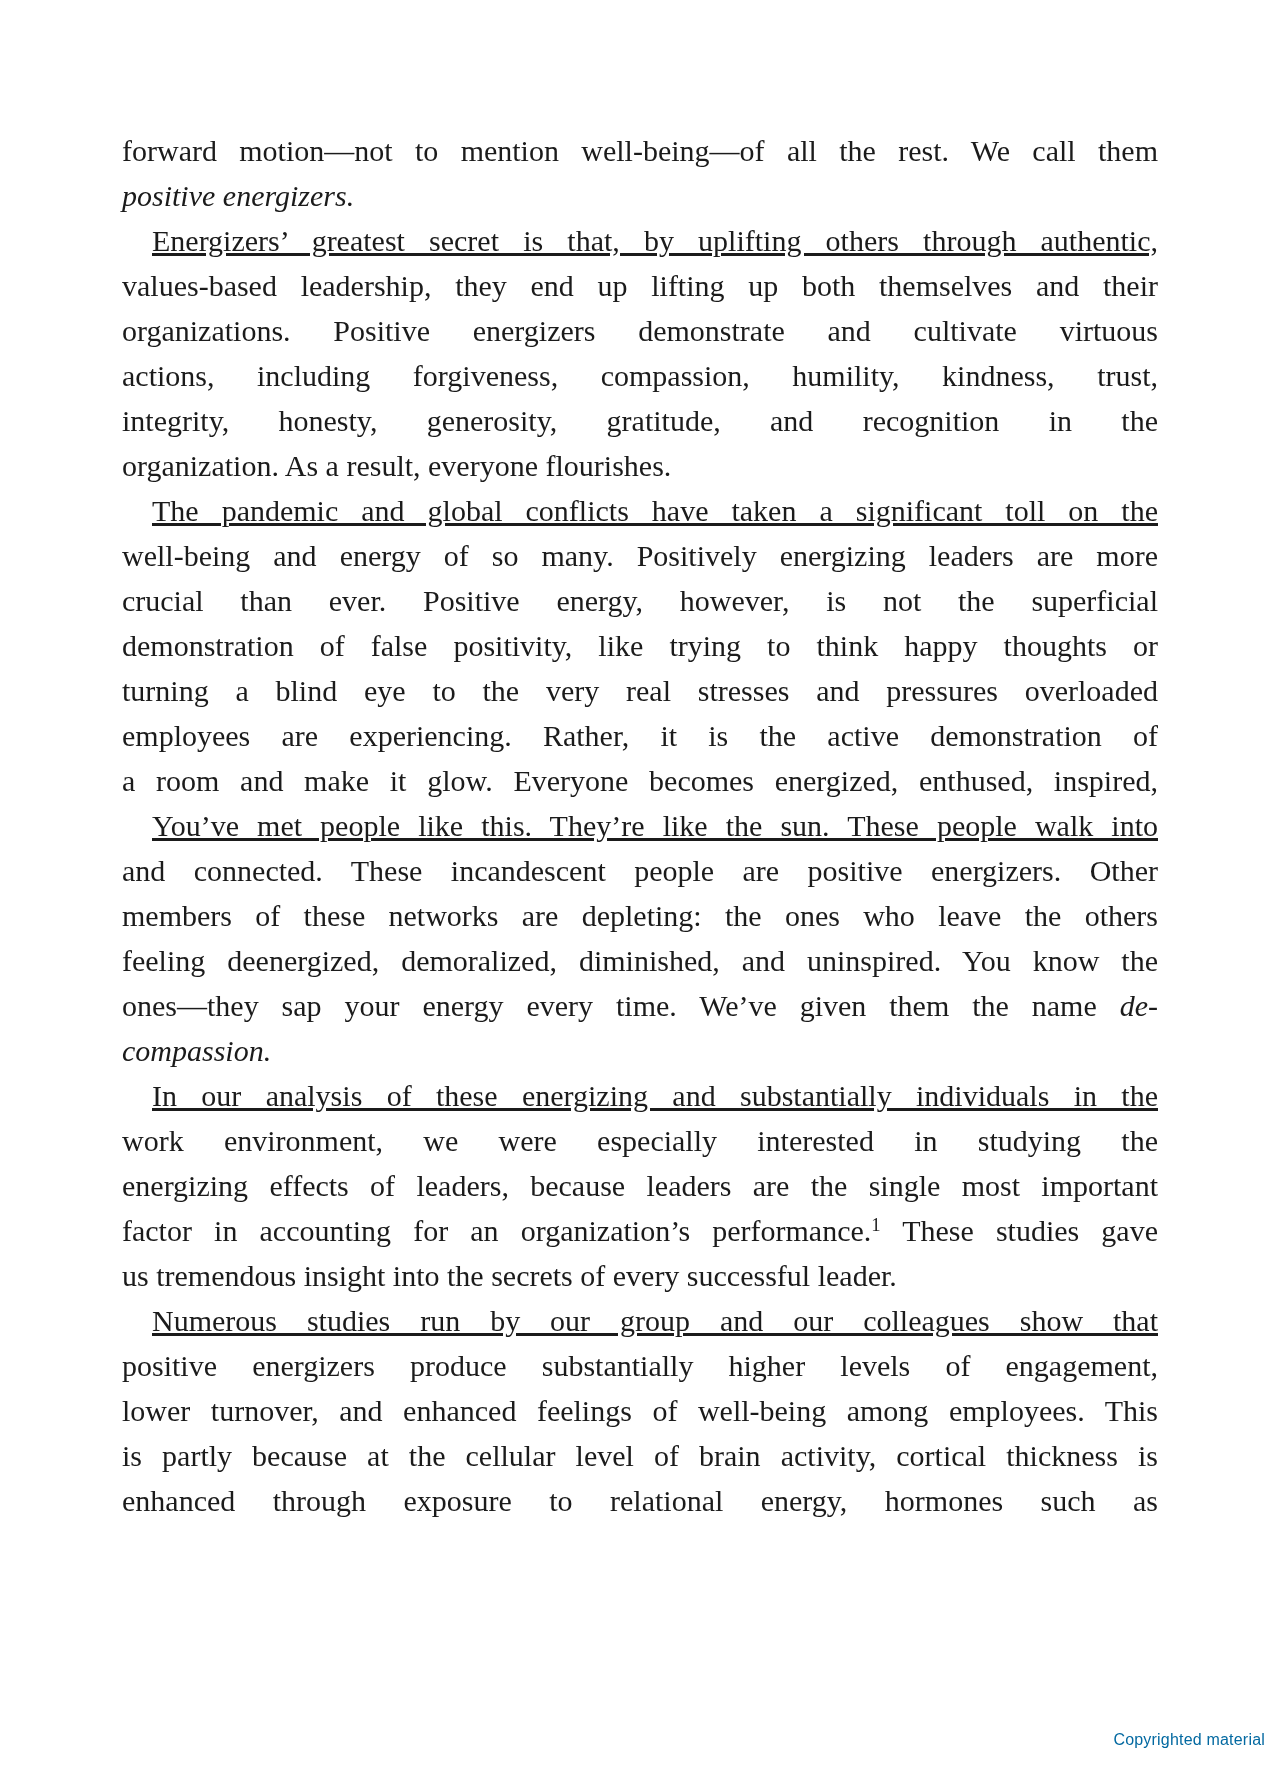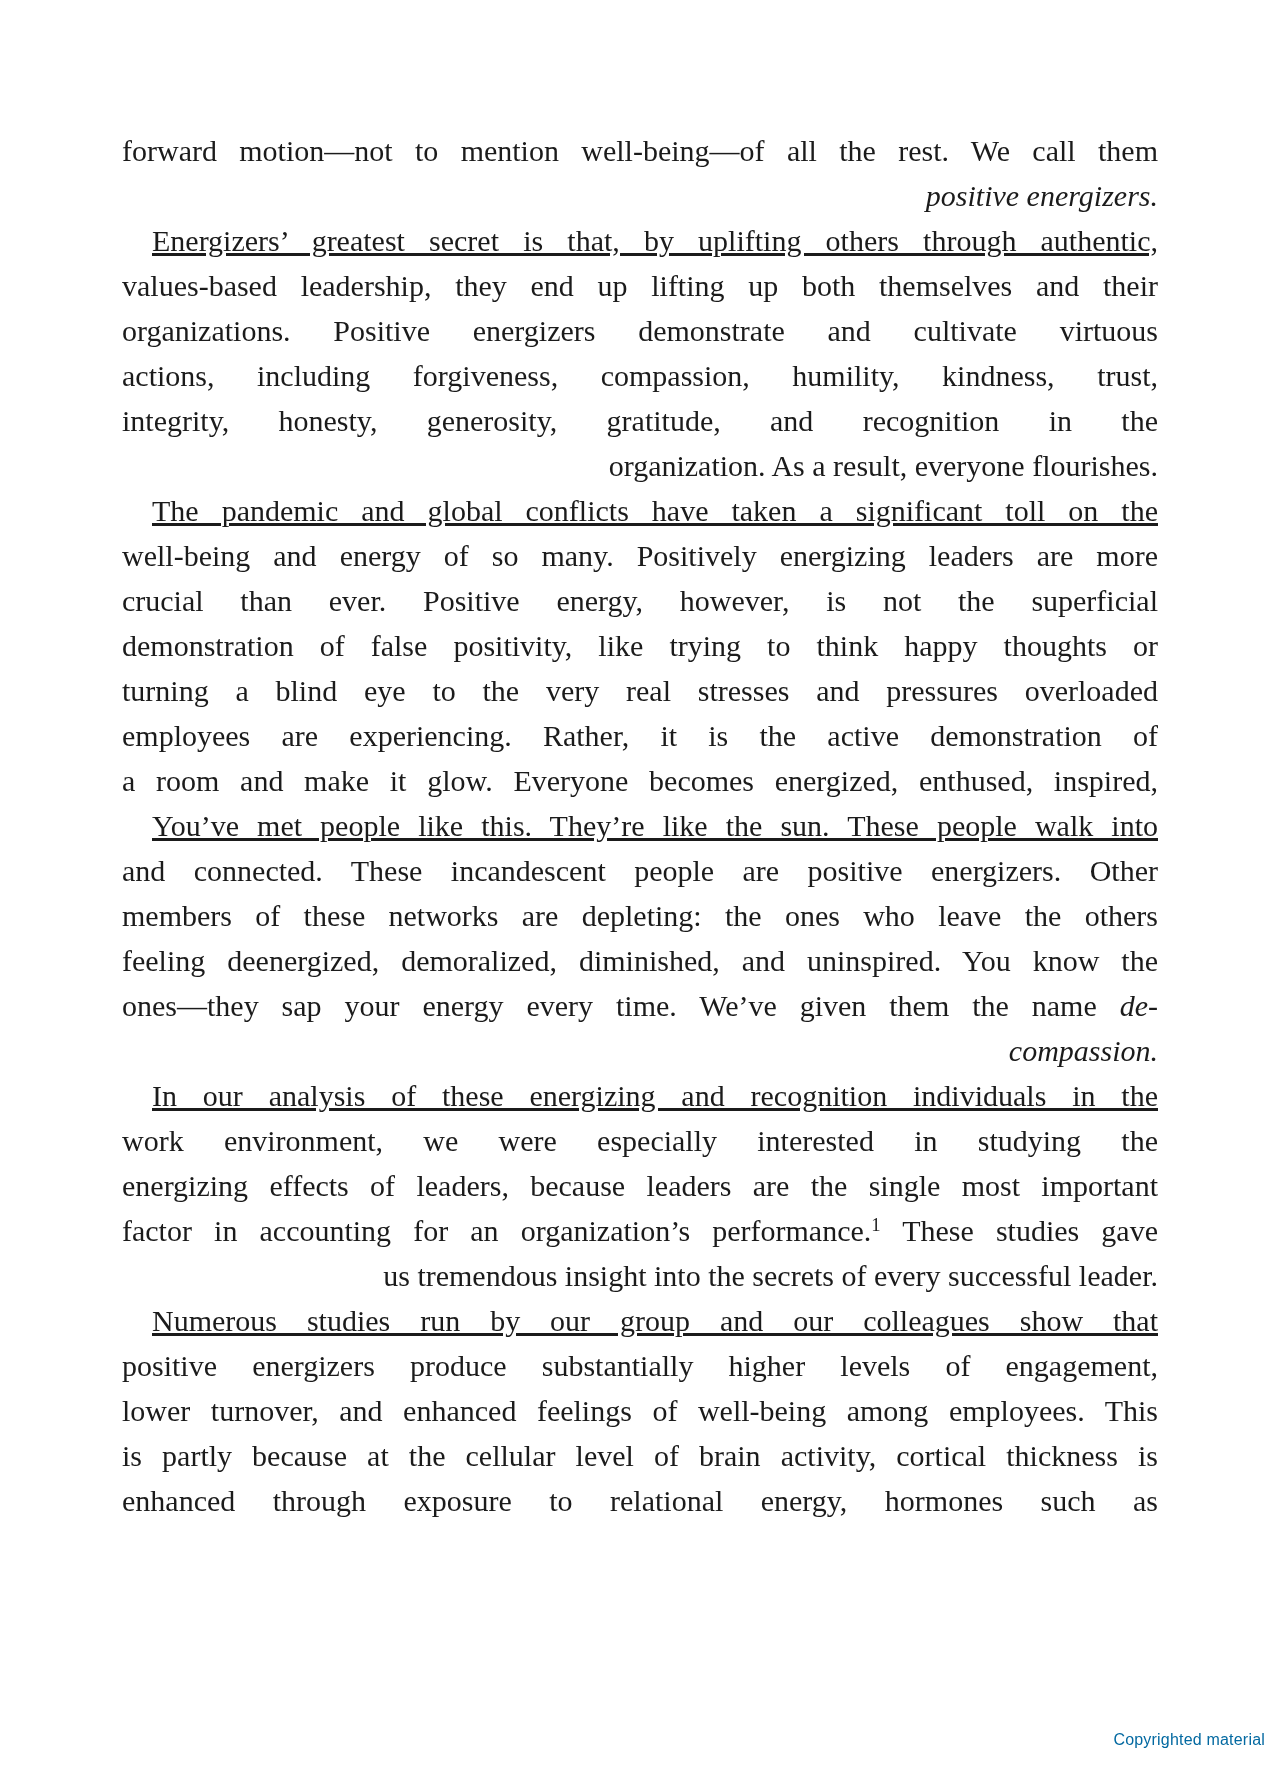--- a/index.html
+++ b/index.html
@@ -27,21 +27,21 @@
     color: #1b1b1b;
     font-size: 30px;
     line-height: 45px;
     text-rendering: optimizeLegibility;
   }
 
   .paragraph { margin: 0; }
 
   .line {
     display: block;
-    text-align: right;
+    text-align: left;
     white-space: normal;
   }
 
   
   .line.fill {
     text-align: justify;
     text-align-last: justify;
   }
 
   
@@ -97,21 +97,21 @@
       <div class="paragraph indent">
         <div class="line fill"><span>a room and make it glow. Everyone becomes energized, enthused, inspired,</span></div>
         <div class="line fill first"><span>You’ve met people like this. They’re like the sun. These people walk into</span></div>
         <div class="line fill"><span>and connected. These incandescent people are positive energizers. Other</span></div>
         <div class="line fill"><span>members of these networks are depleting: the ones who leave the others</span></div>
         <div class="line fill"><span>feeling deenergized, demoralized, diminished, and uninspired. You know the</span></div>
         <div class="line fill"><span>ones—they sap your energy every time. We’ve given them the name </span><em>de-</em></div>
         <div class="line"><em>compassion.</em></div>
       </div>
       <div class="paragraph indent">
-        <div class="line fill first"><span>In our analysis of these energizing and recognition individuals in the</span></div>
+        <div class="line fill first"><span>In our analysis of these energizing and substantially individuals in the</span></div>
         <div class="line fill"><span>work environment, we were especially interested in studying the</span></div>
         <div class="line fill"><span>energizing effects of leaders, because leaders are the single most important</span></div>
         <div class="line fill"><span>factor in accounting for an organization’s performance.</span><sup>1</sup><span> These studies gave</span></div>
         <div class="line"><span>us tremendous insight into the secrets of every successful leader.</span></div>
       </div>
       <div class="paragraph indent">
         <div class="line fill first"><span>Numerous studies run by our group and our colleagues show that</span></div>
         <div class="line fill"><span>positive energizers produce substantially higher levels of engagement,</span></div>
         <div class="line fill"><span>lower turnover, and enhanced feelings of well-being among employees. This</span></div>
         <div class="line fill"><span>is partly because at the cellular level of brain activity, cortical thickness is</span></div>

